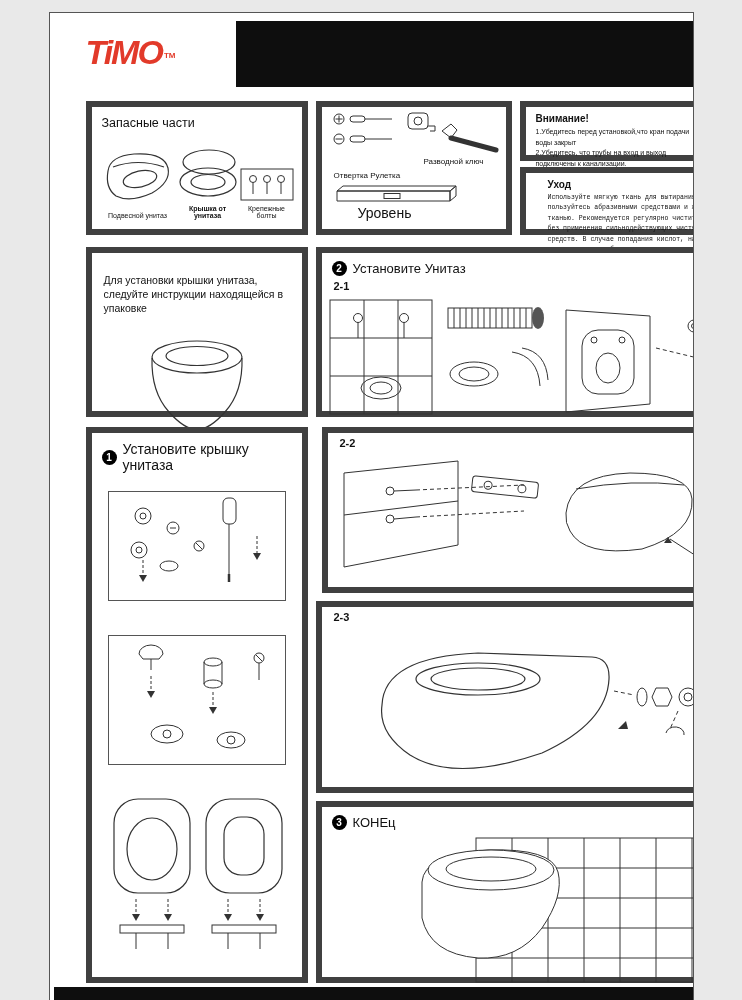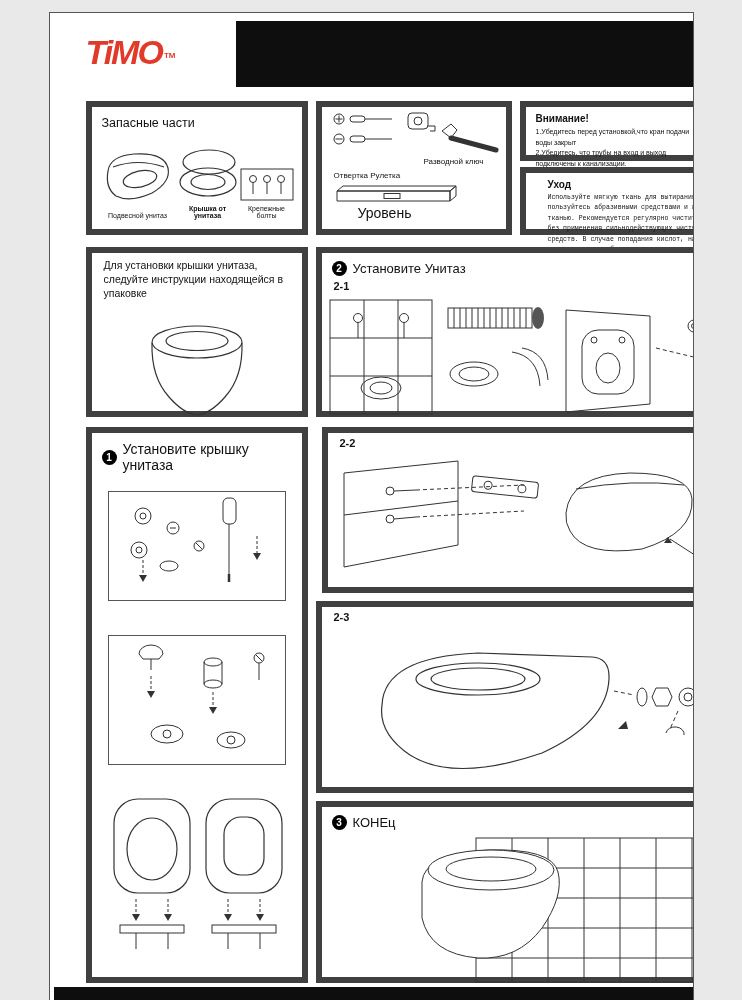--- a/index.html
+++ b/index.html
@@ -12,21 +12,21 @@
   .logo-text{color:#e23a2a;font-size:34px;font-weight:bold;font-style:italic;letter-spacing:-2px}
   .logo-tm{color:#e23a2a;font-size:8px;font-weight:bold;vertical-align:super;margin-left:2px}
   .header-bar{position:absolute;left:186px;top:8px;width:548px;height:66px;background:#0e0e0e}
   .footer-bar{position:absolute;left:4px;top:974px;width:734px;height:21px;background:#0e0e0e}
   
   .box{position:absolute;border:6px solid #404040;background:#fff}
   .box-a{left:36px;top:88px;width:222px;height:134px}
   .box-b{left:266px;top:88px;width:196px;height:134px}
   .box-c{left:470px;top:88px;width:240px;height:60px;padding:6px 10px}
   .box-d{left:470px;top:154px;width:240px;height:68px;padding:6px 22px}
-  .box-e{left:36px;top:234px;width:222px;height:170px;padding:5px 12px}
+  .box-e{left:36px;top:234px;width:222px;height:170px;padding:20px 12px}
   .box-f{left:266px;top:234px;width:444px;height:170px}
   .box-g{left:36px;top:414px;width:222px;height:556px}
   .box-h{left:272px;top:414px;width:444px;height:166px}
   .box-i{left:266px;top:588px;width:444px;height:192px}
   .box-j{left:266px;top:788px;width:444px;height:182px}
   
   .title-md{font-size:12.5px;font-weight:normal;padding:9px 10px 2px}
   .title-sm{font-size:10.5px;font-weight:normal;padding:8px 8px 2px}
   .sec-title{font-size:10px;font-weight:bold;margin-bottom:3px}
   .attn-lines{font-size:7px;line-height:1.5}

